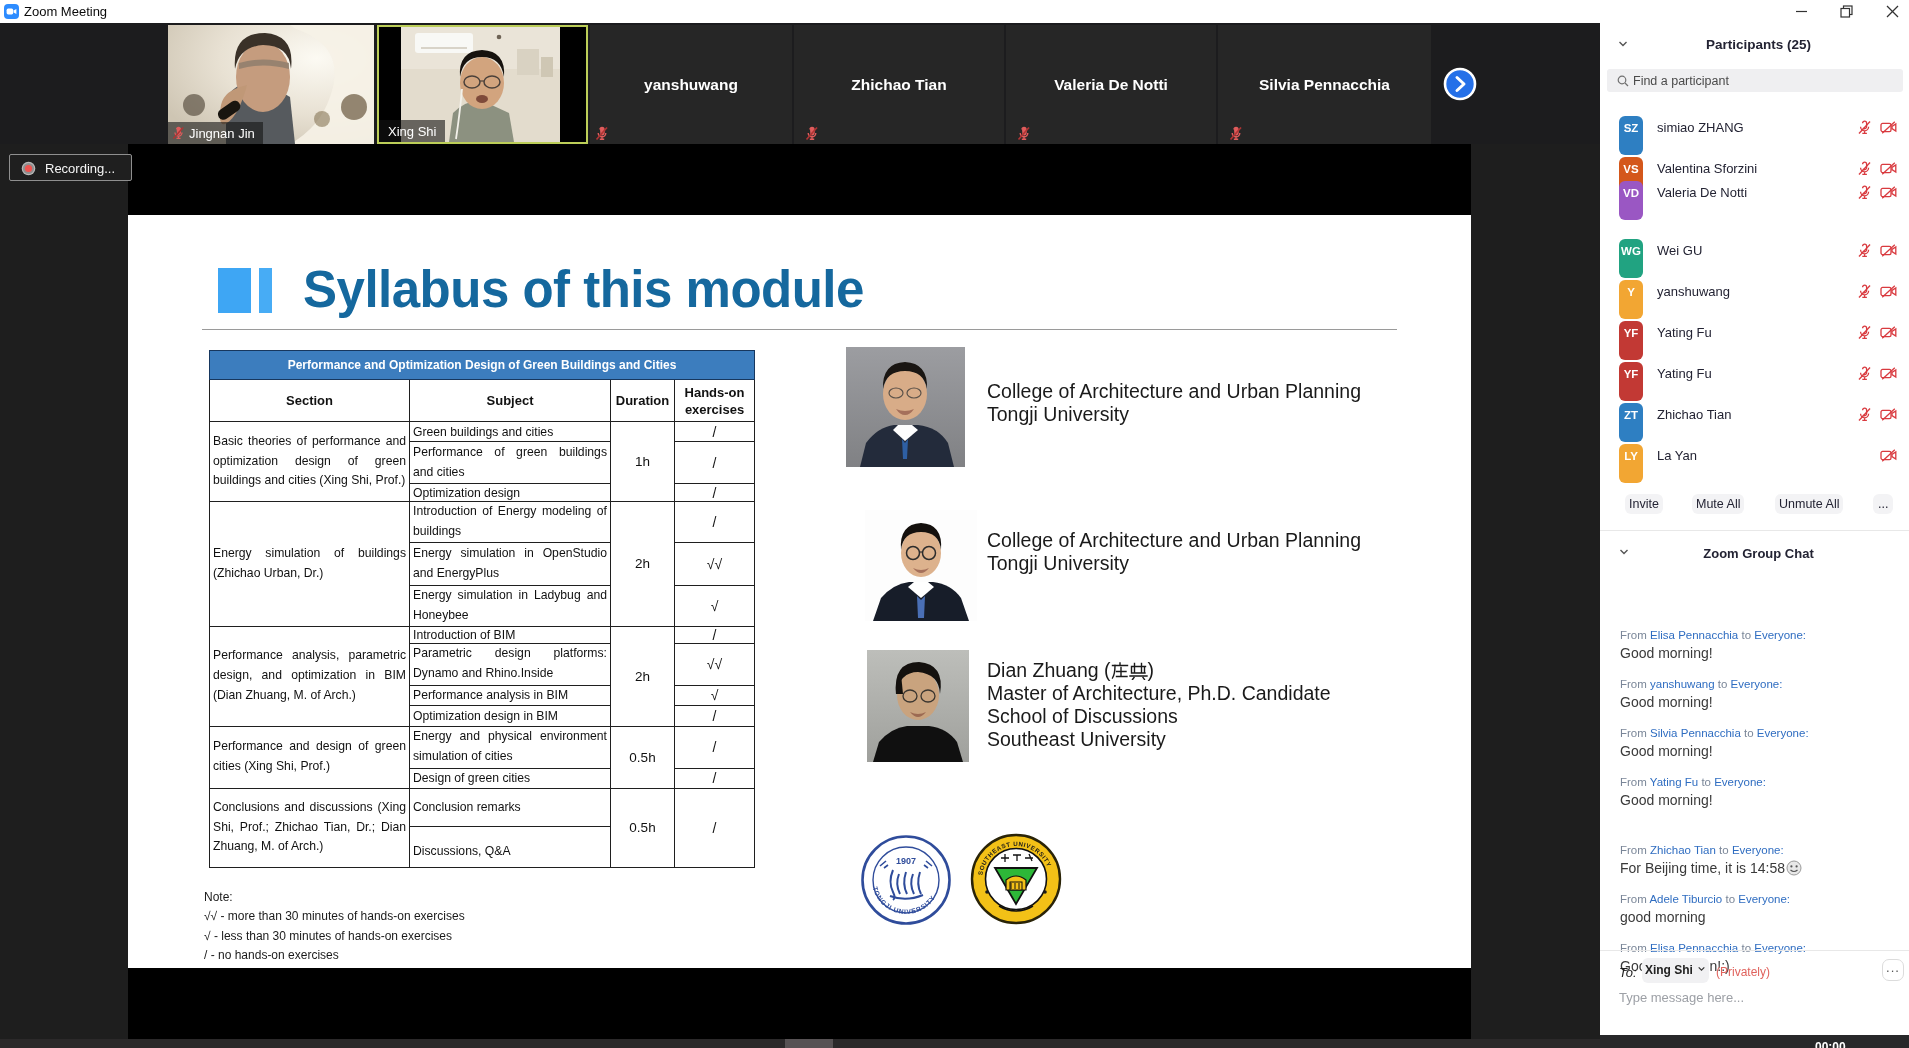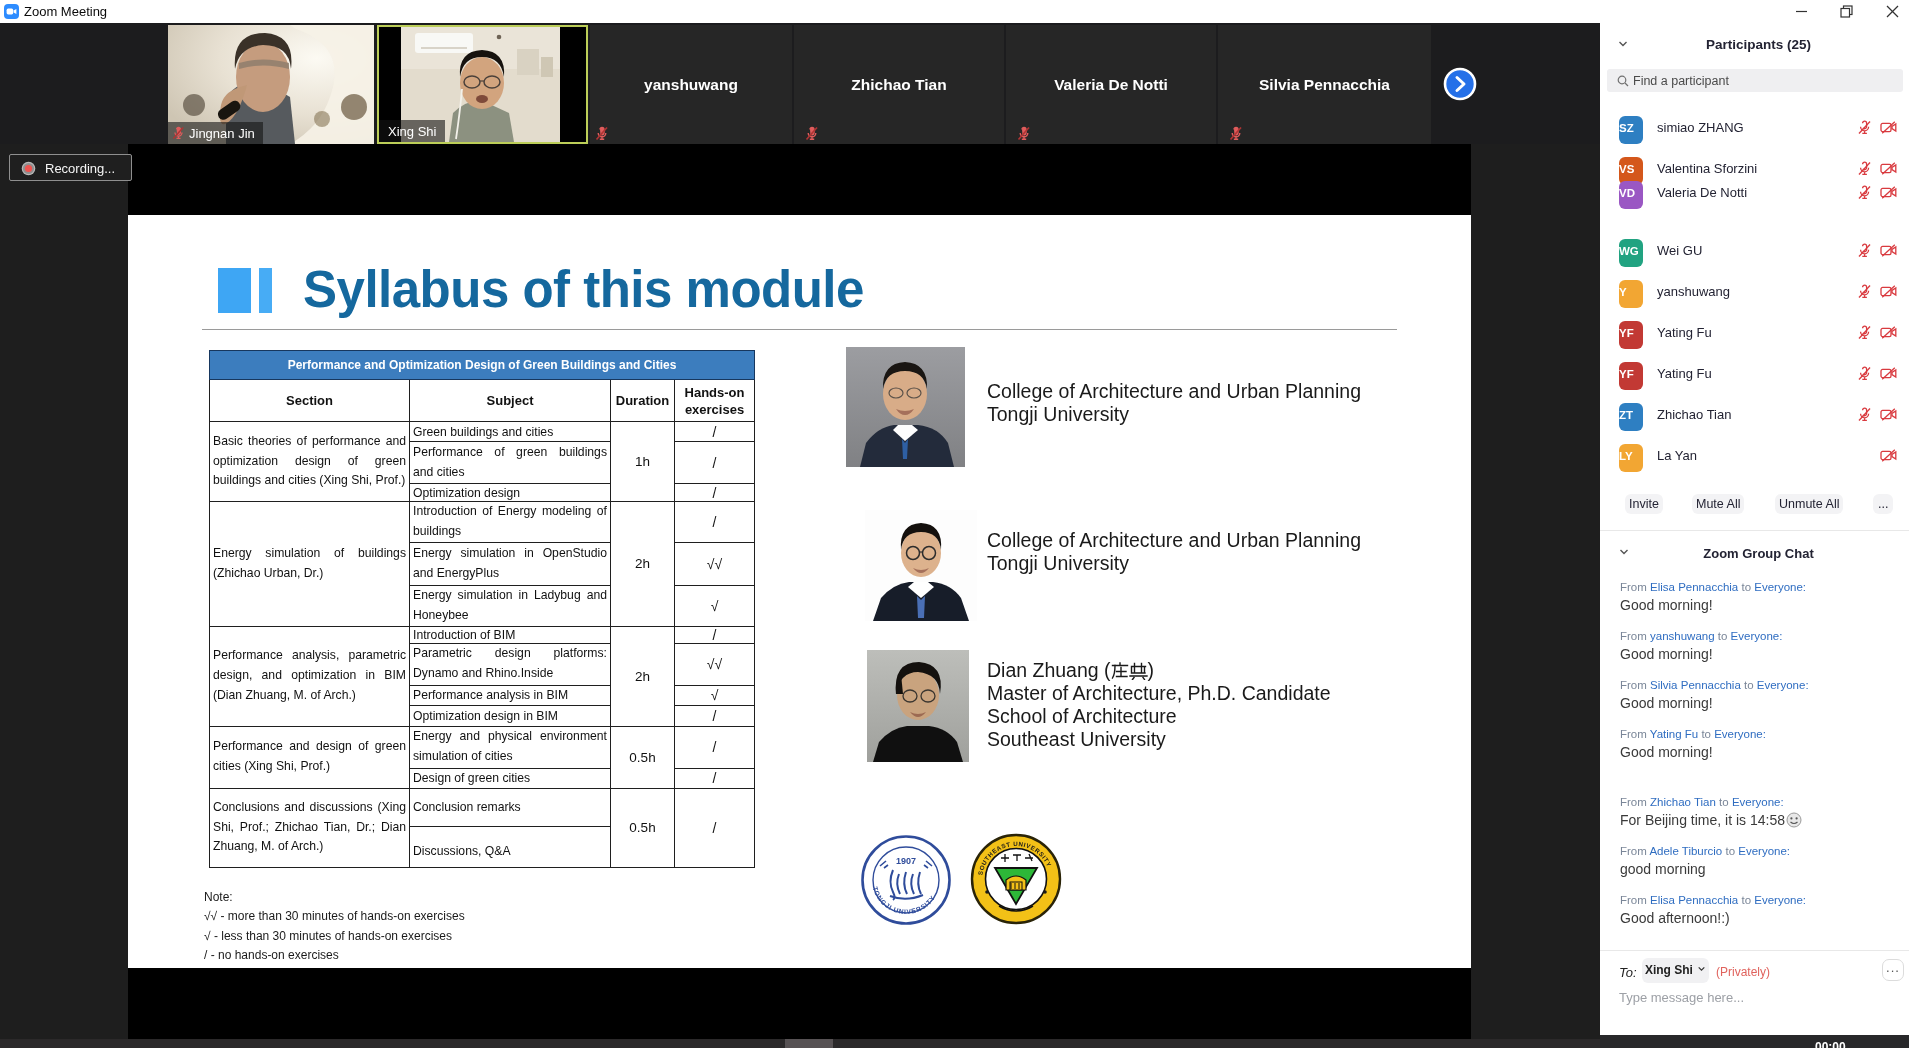--- a/index.html
+++ b/index.html
@@ -11,24 +11,24 @@
   #ttab .ch { font-weight:bold; text-align:center; vertical-align:middle; line-height:17px; font-size:13px; }
   #ttab .sec, #ttab .sub { vertical-align:middle; padding:0 3px; font-size:12.2px; }
   #ttab .sub1 { vertical-align:middle; padding:0 3px; font-size:12.2px; line-height:14px; }
   #ttab .jl { text-align:justify; text-align-last:justify; line-height:19.8px; }
   #ttab .ll { text-align:left; line-height:19.8px; }
   #ttab .dur { text-align:center; vertical-align:middle; font-size:13.5px; }
   #ttab .ho  { text-align:center; vertical-align:middle; font-size:14px; }
   .cjk svg { vertical-align:-3px; }
   .pbtn { position:absolute; height:20px; line-height:20px; padding:0 4px; background:#F3F3F5; border-radius:6px; font-size:12.5px; color:#232333; }
   .prow { position:absolute; left:0; width:309px; height:41px; }
-  .pav { position:absolute; left:19px; top:8.5px; width:24px; height:28px; border-radius:6px; color:#fff; font-size:11.5px; font-weight:bold; line-height:24px; }
+  .pav { position:absolute; left:19px; top:8.5px; width:24px; height:39px; border-radius:6px; color:#fff; font-size:11.5px; font-weight:bold; text-align:center; line-height:24px; }
   .pname { position:absolute; left:57px; top:12.5px; font-size:13px; color:#232333; }
   .cmsg { position:absolute; left:20px; width:285px; line-height:18.2px; }
-  .cfrom { font-size:11.5px; color:#7A8698; line-height:18px; }
+  .cfrom { font-size:11.5px; color:#7A8698; line-height:18px;margin-top:48px; }
   .cfrom b { color:#2F6DC1; font-weight:normal; }
   .ctext { font-size:14px; color:#3A3A3A; line-height:18px; }
   .micx { position:absolute; right:37px; top:13px; }
   .camx { position:absolute; right:12px; top:13px; }
 </style>
 </head>
 <body>
 
 <div class="abs" style="left:0;top:0;width:1909px;height:23px;background:#ffffff;">
   <svg class="abs" style="left:4px;top:4px" width="15" height="15" viewBox="0 0 15 15">
@@ -350,21 +350,21 @@
               <path d="M4 3.5 Q4 12 1.5 16"></path>
               <path d="M10 5.5 V14.5 M5.5 9.5 H15 M5.5 14.5 H16"></path>
             </g>
           </svg><svg width="19" height="18" viewBox="0 0 19 18">
             <g stroke="#1a1a1a" stroke-width="1.4" fill="none" stroke-linecap="square">
               <path d="M5.5 1.5 V11 M12.5 1.5 V11 M2.5 4.5 H16.5 M2.5 11 H16 M2.5 5 V11 M15.5 5 V11 M1 14 H18"></path>
               <path d="M5 15.5 L3.5 17.5 M14 15.5 L15.5 17.5"></path>
             </g>
           </svg></span>)</div>
     <div>Master of Architecture, Ph.D. Candidate</div>
-    <div>School of Architecture</div>
+    <div>School of Discussions</div>
     <div>Southeast University</div>
   </div>
 
   <div id="logo1" class="abs" style="left:732px;top:619px;"><svg width="92" height="92" viewBox="0 0 92 92">
 <circle cx="46" cy="46" r="43.5" fill="#fff" stroke="#2F4C9B" stroke-width="2.6"></circle>
 <circle cx="46" cy="46" r="33" fill="none" stroke="#2F4C9B" stroke-width="1.4"></circle>
 <defs>
           <path id="tjb" d="M 12 46 A 34 34 0 0 0 80 46"></path>
           <path id="tjt" d="M 9 46 A 37 37 0 0 1 83 46"></path>
         </defs>

